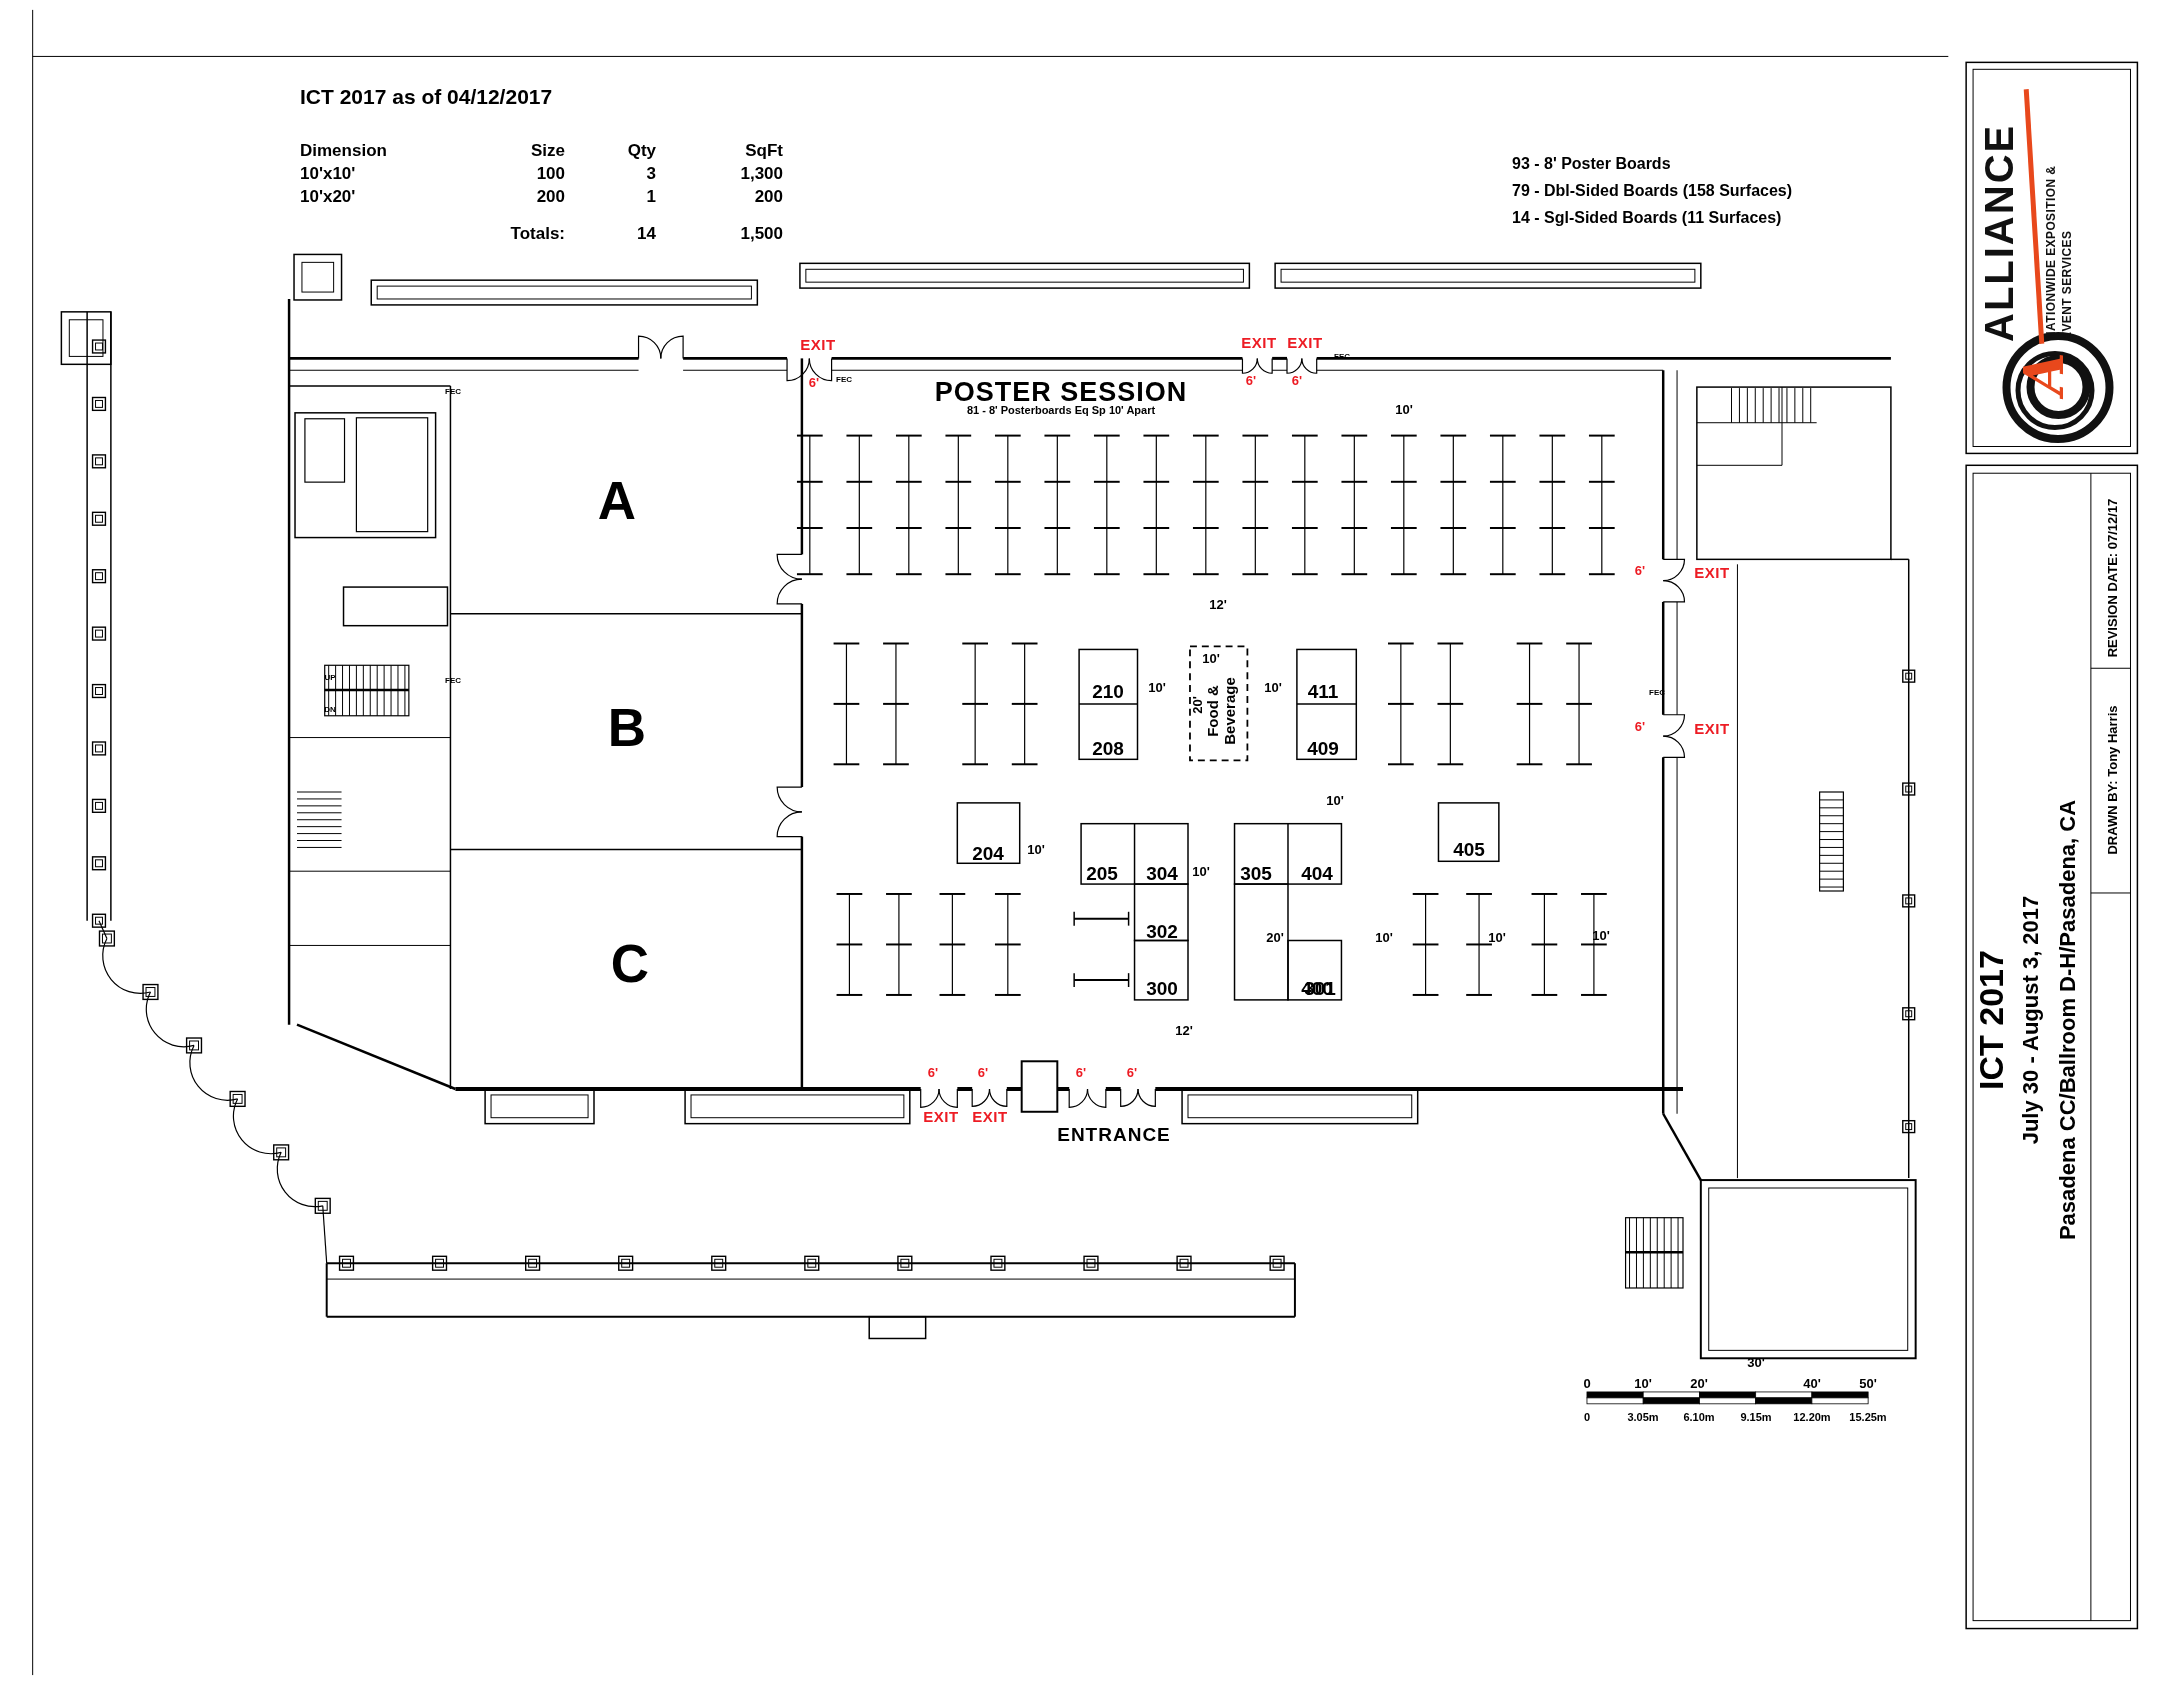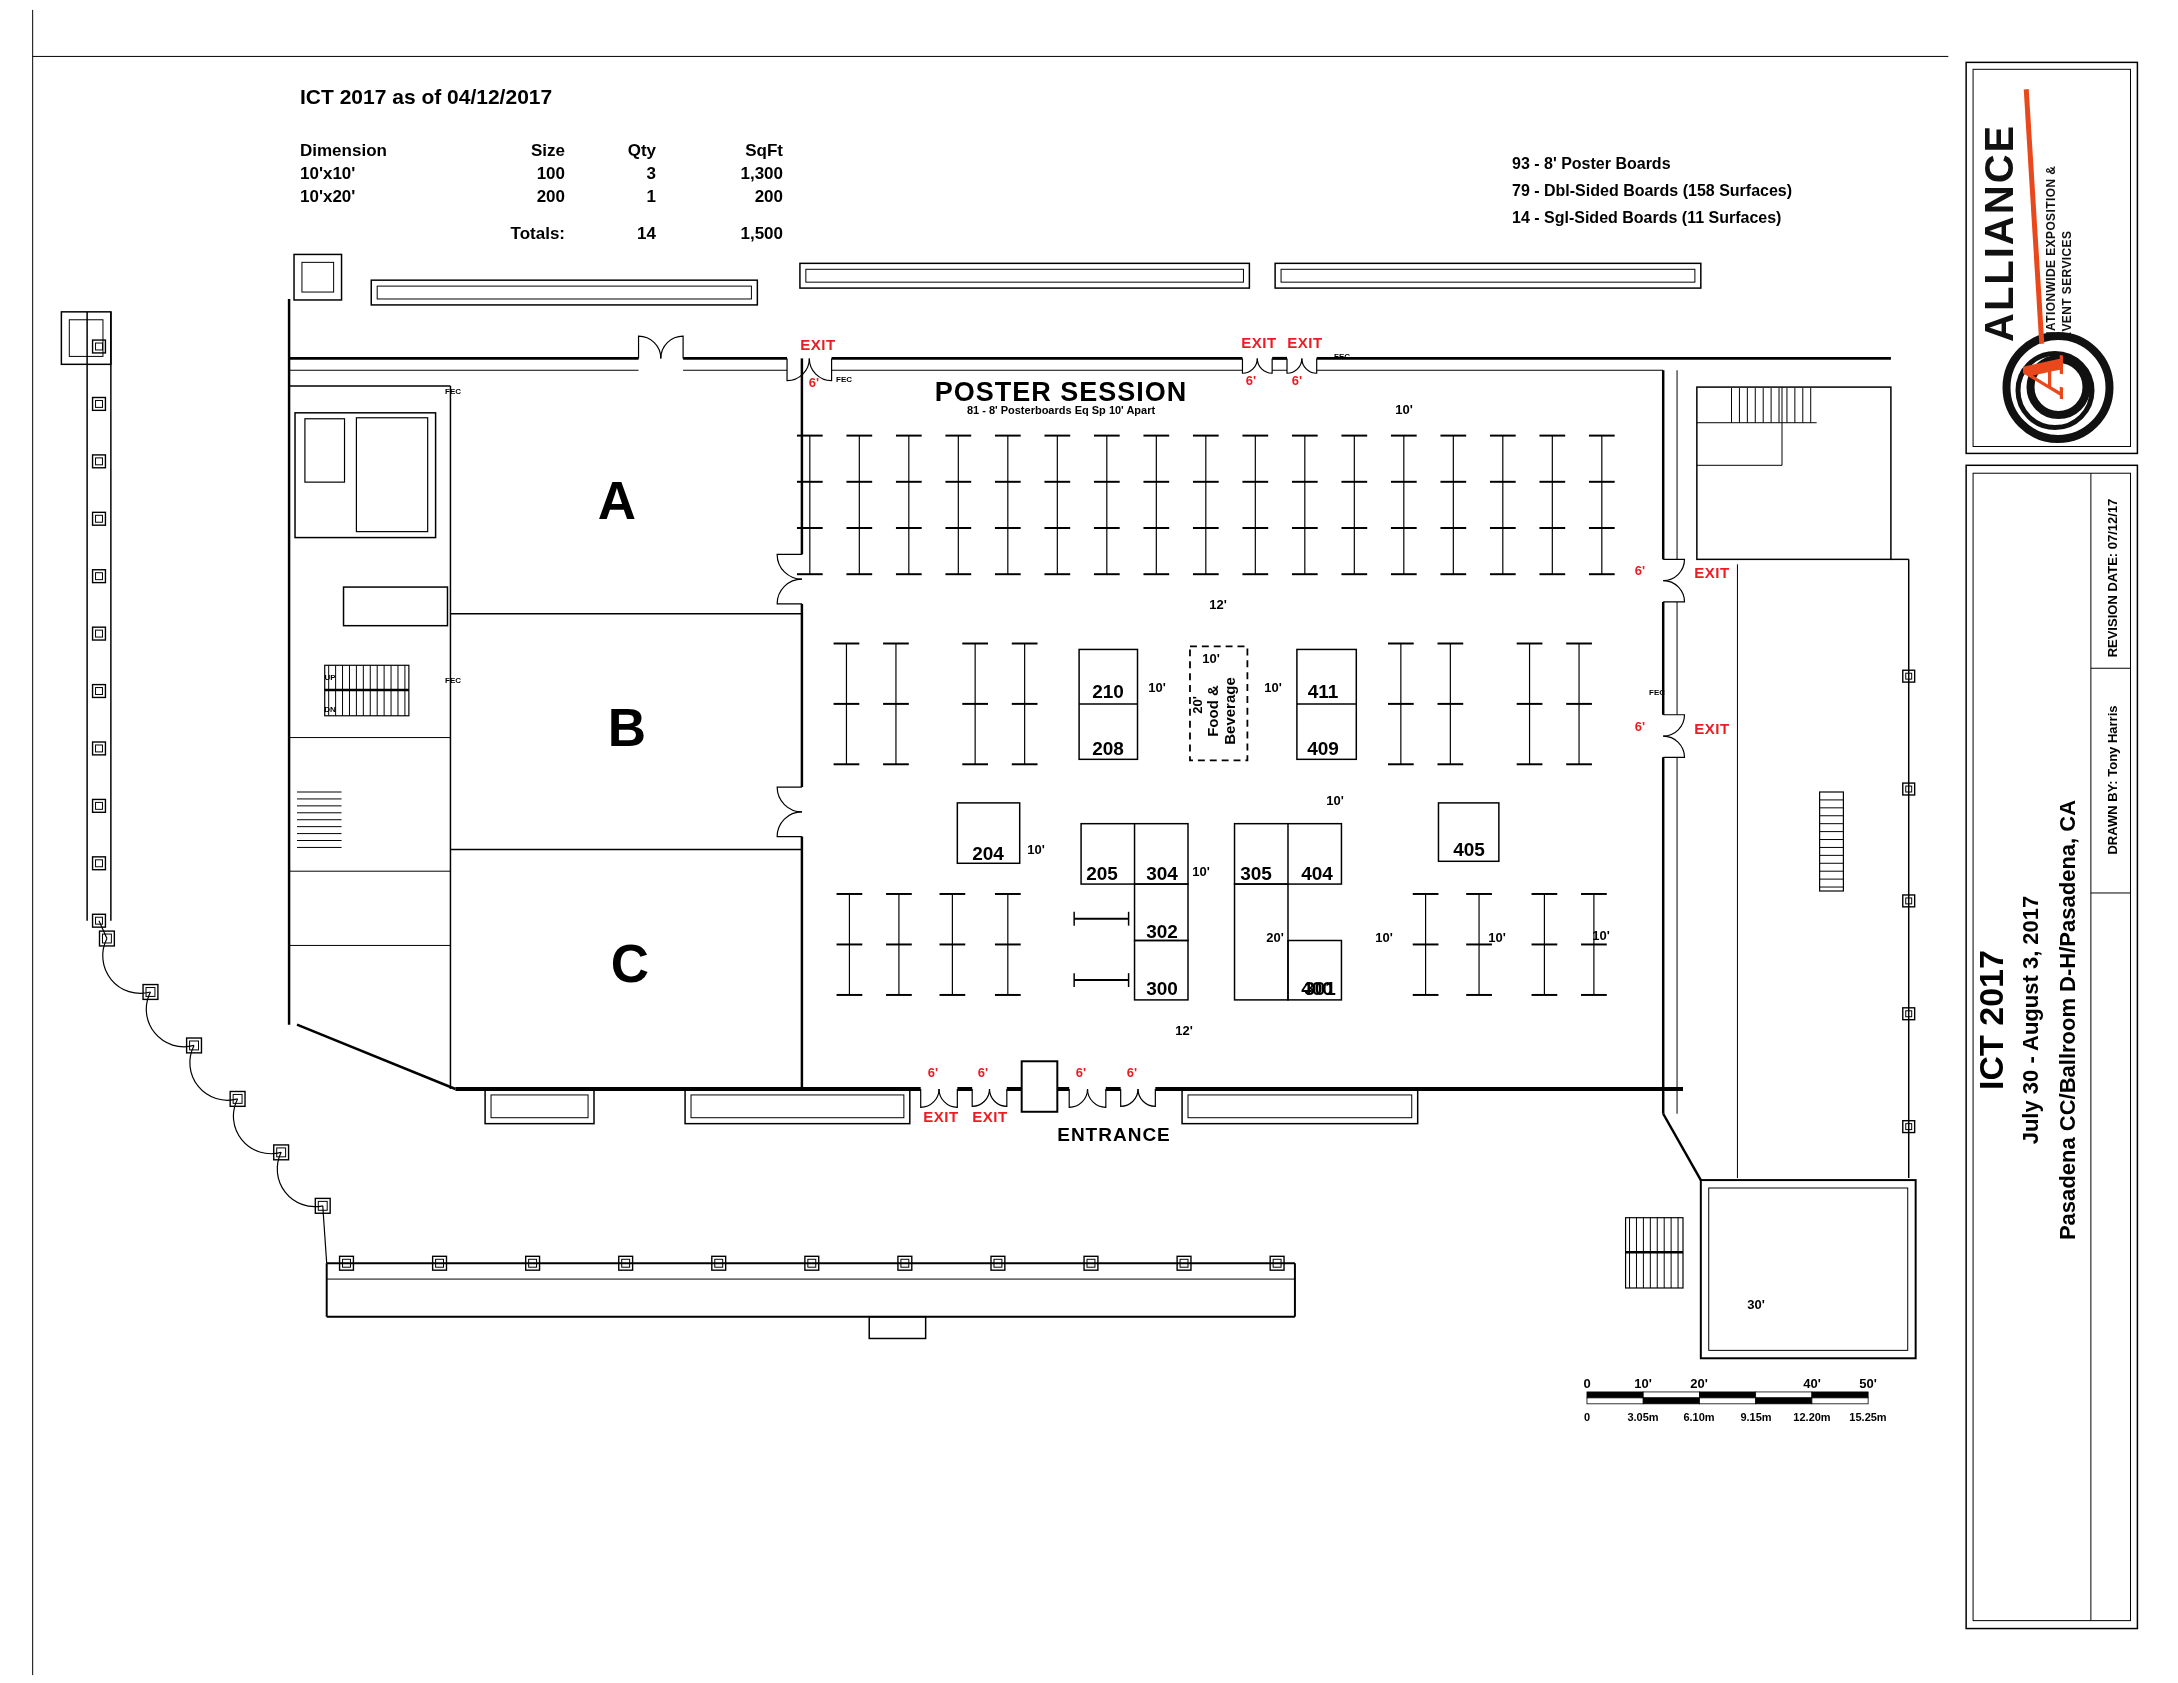--- a/index.html
+++ b/index.html
@@ -551,21 +551,21 @@
     <div class="lab fec" style="left: 844px; top: 380px;">FEC</div>
     <div class="lab fec" style="left: 1342px; top: 357px;">FEC</div>
     <div class="lab fec" style="left: 453px; top: 392px;">FEC</div>
     <div class="lab fec" style="left: 453px; top: 681px;">FEC</div>
     <div class="lab fec" style="left: 1657px; top: 693px;">FEC</div>
     <div class="lab fec" style="left: 330px; top: 678px;">UP</div>
     <div class="lab fec" style="left: 330px; top: 710px;">DN</div>
     <div class="lab dim" style="left: 1587px; top: 1383px;">0</div>
     <div class="lab dim" style="left: 1643px; top: 1383px;">10'</div>
     <div class="lab dim" style="left: 1699px; top: 1383px;">20'</div>
-    <div class="lab dim" style="left: 1756px; top: 1304px;">30'</div>
+    <div class="lab dim" style="left: 1756px; top: 1362px;">30'</div>
     <div class="lab dim" style="left: 1812px; top: 1383px;">40'</div>
     <div class="lab dim" style="left: 1868px; top: 1383px;">50'</div>
     <div class="lab ps-sub" style="left: 1587px; top: 1417px;">0</div>
     <div class="lab ps-sub" style="left: 1643px; top: 1417px;">3.05m</div>
     <div class="lab ps-sub" style="left: 1699px; top: 1417px;">6.10m</div>
     <div class="lab ps-sub" style="left: 1756px; top: 1417px;">9.15m</div>
     <div class="lab ps-sub" style="left: 1812px; top: 1417px;">12.20m</div>
     <div class="lab ps-sub" style="left: 1868px; top: 1417px;">15.25m</div>
   </div>
 

